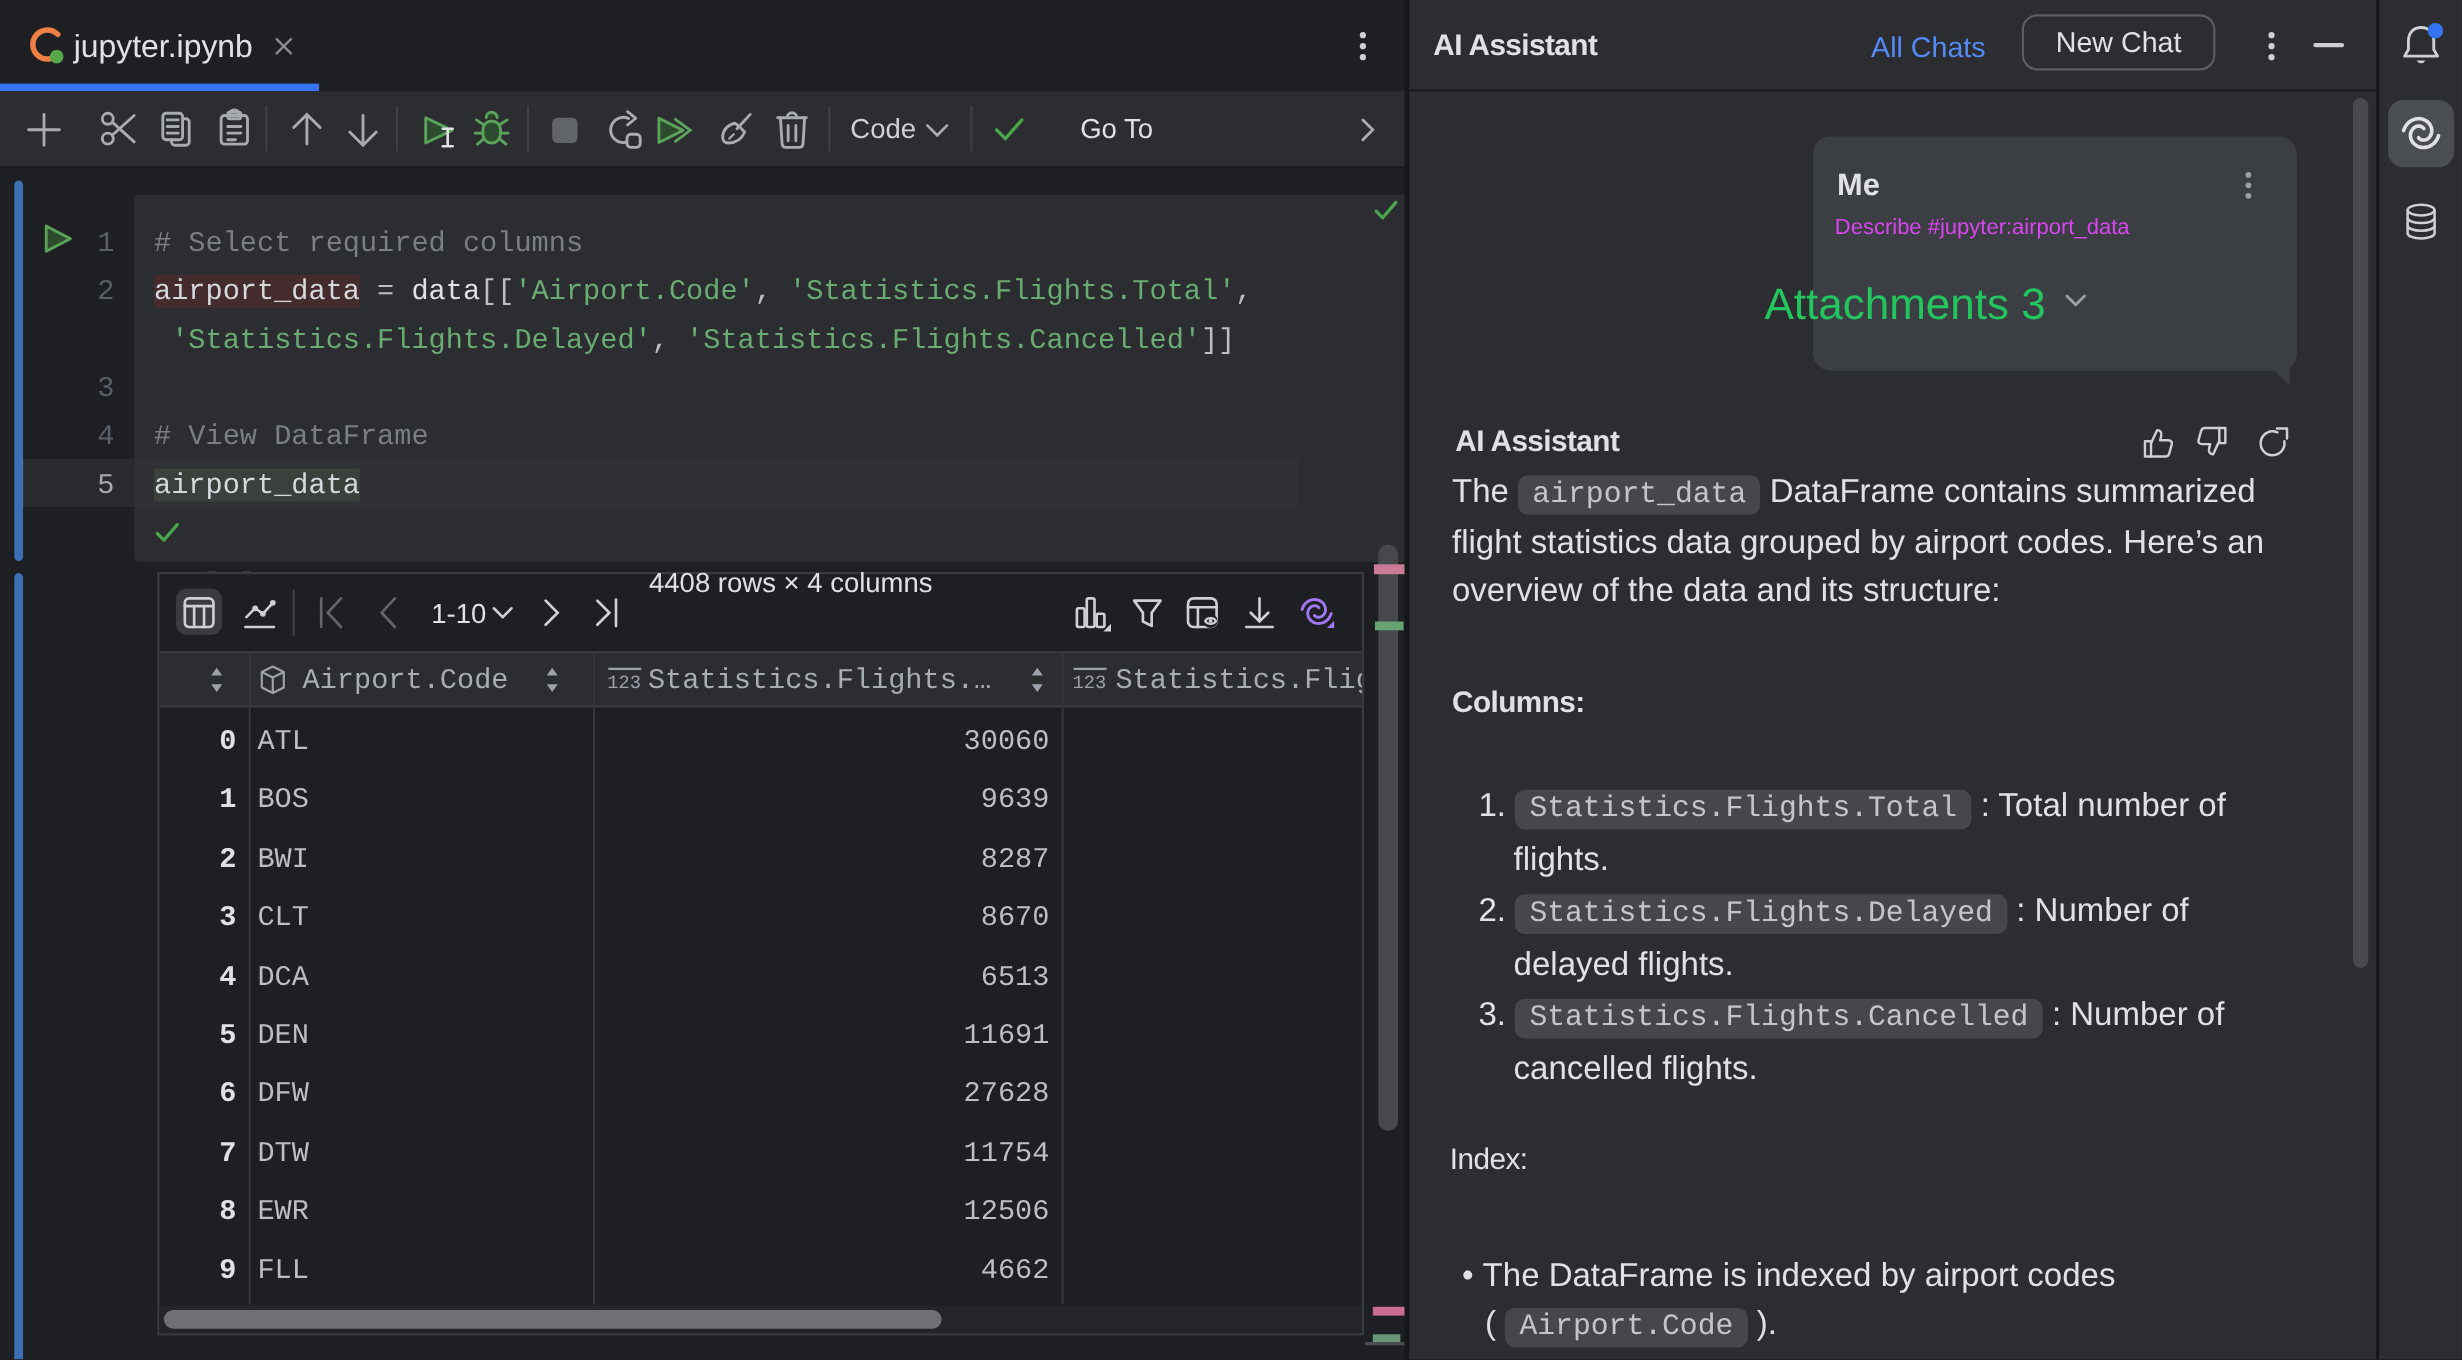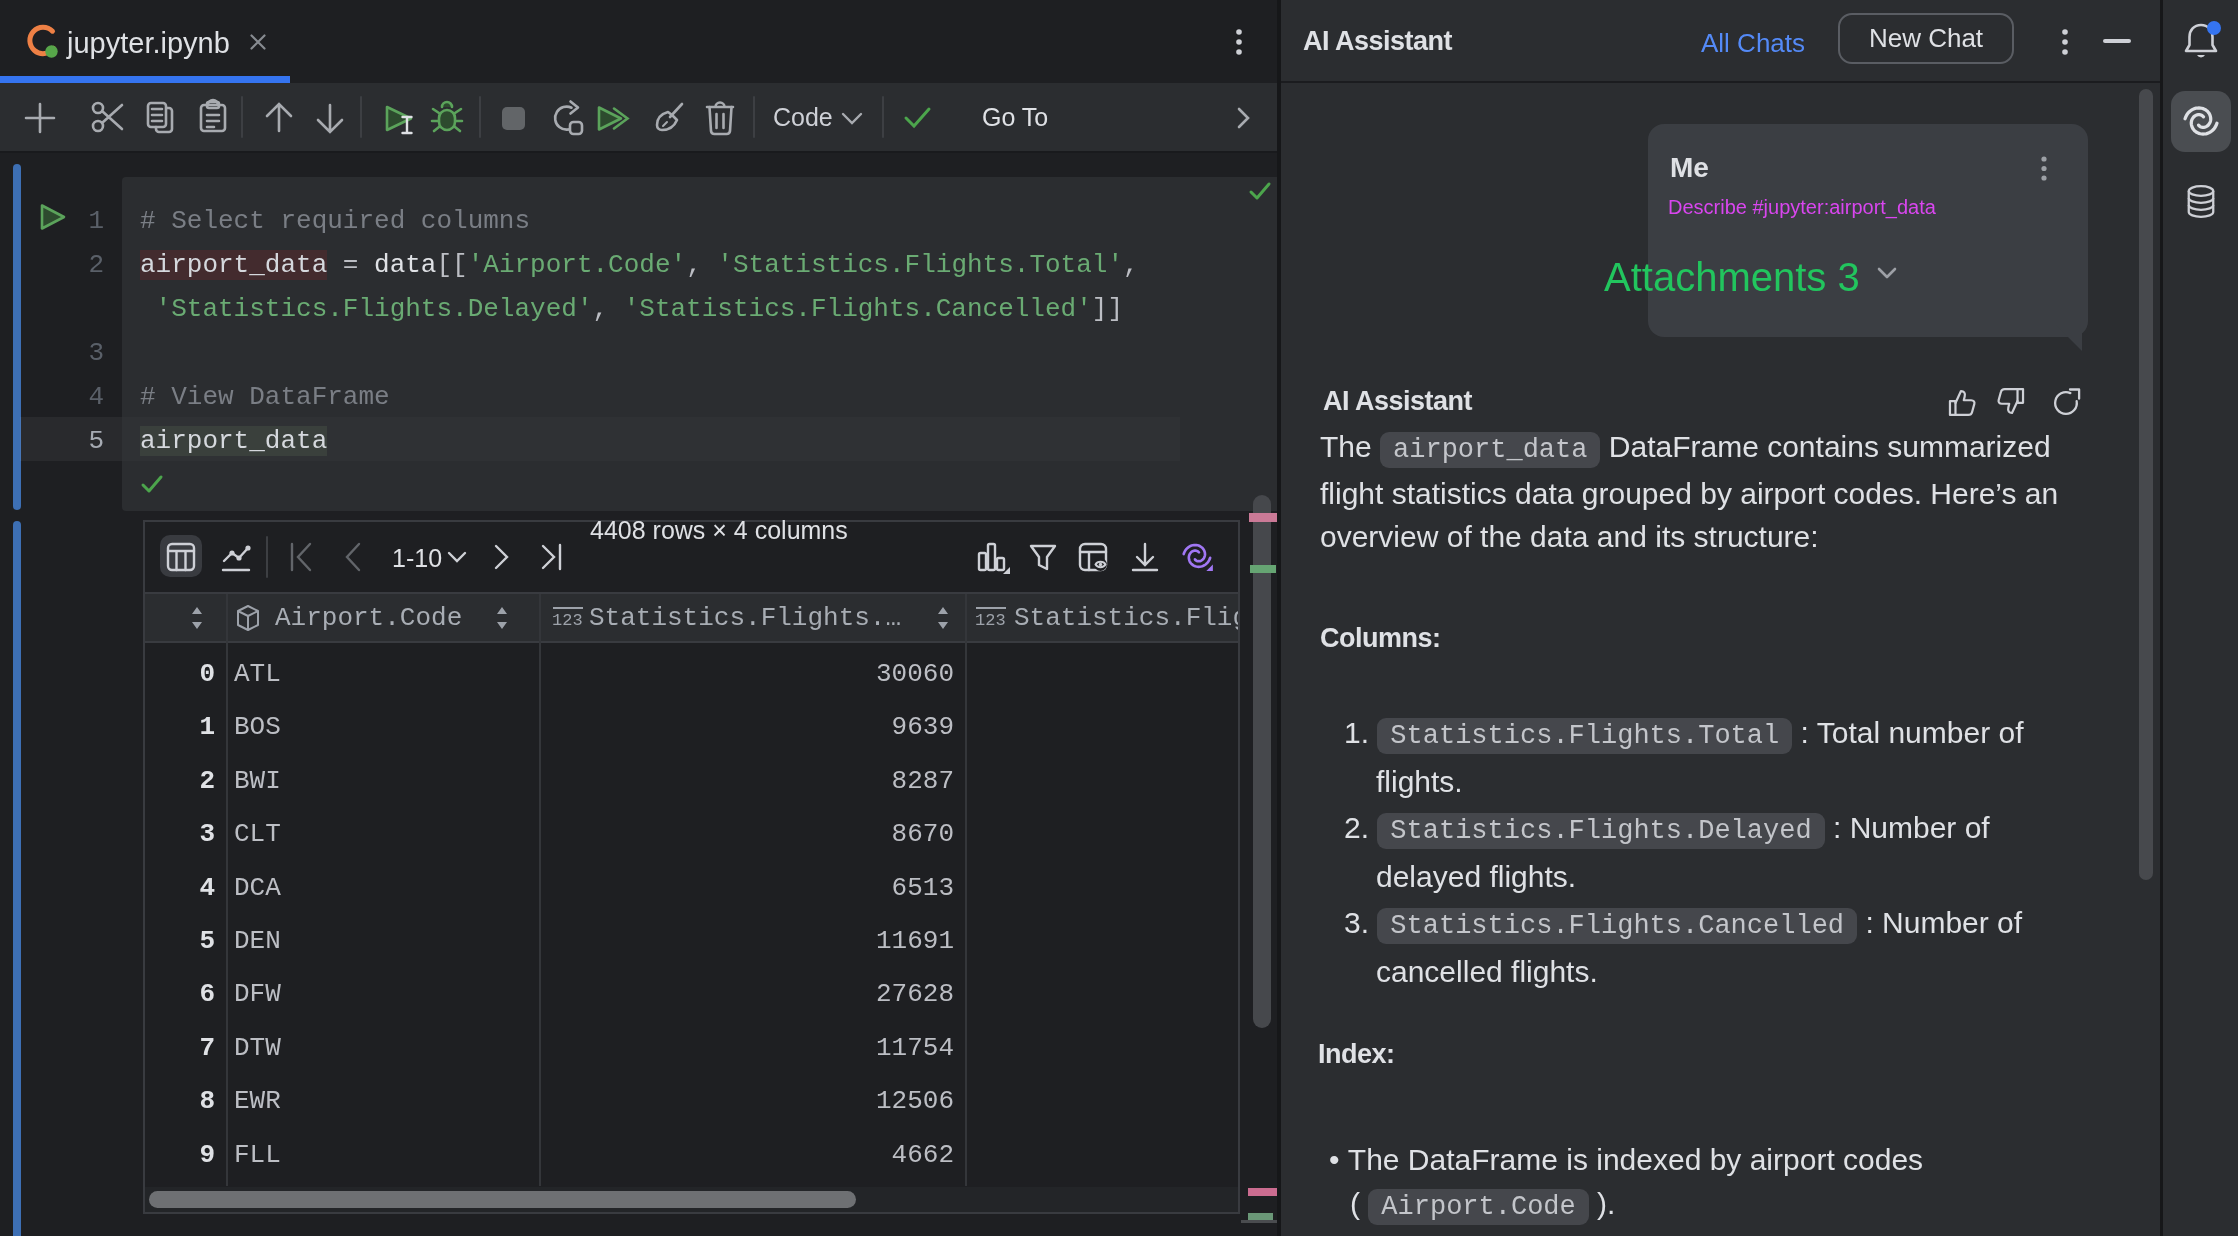--- a/index.html
+++ b/index.html
@@ -305,21 +305,21 @@
       </g>
     </g>
   </svg>
 
   <div class="abs" style="left:1320px;top:425px;width:820px;font-size:30px;line-height:43px;color:#dfe1e5;white-space:nowrap;">The <span class="chip">airport_data</span> DataFrame contains summarized<br>flight statistics data grouped by airport codes. Here’s an<br>overview of the data and its structure:</div>
 
   <div class="abs" style="left:1320px;top:623px;font-size:27px;font-weight:bold;letter-spacing:-0.5px;color:#dfe1e5;">Columns:</div>
 
   <div class="abs" style="left:1344px;top:710px;width:780px;font-size:30px;line-height:46px;color:#dfe1e5;">1. <span class="chip">Statistics.Flights.Total</span> : Total number of<br><span style="margin-left:32px;">flights.</span><br>2. <span class="chip">Statistics.Flights.Delayed</span> : Number of<br><span style="margin-left:32px;">delayed flights.</span><br>3. <span class="chip">Statistics.Flights.Cancelled</span> : Number of<br><span style="margin-left:32px;">cancelled flights.</span></div>
 
-  <div class="abs" style="left:1318px;top:1039px;font-size:27px;font-weight:bold;letter-spacing:-0.5px;color:#dfe1e5;">Index:</div>
+  <div class="abs" style="left:1318px;top:1039px;font-size:27px;font-weight:normal;letter-spacing:-0.5px;color:#dfe1e5;">Index:</div>
 
   <div class="abs" style="left:1329px;top:1138px;width:780px;font-size:30px;line-height:44px;color:#dfe1e5;">•&nbsp;The DataFrame is indexed by airport codes<br><span style="margin-left:21px;">( <span class="chip">Airport.Code</span> ).</span></div>
 
   <div class="abs" style="left:2139px;top:89px;width:14px;height:791px;background:#47494d;border-radius:7px;"></div>
 
   <svg class="abs" style="left:2180px;top:18px;" width="44" height="46" viewBox="0 0 44 46">
     <path d="M21 7 C14 7 9.5 12 9.5 19 L9.5 27 L6 33 L36 33 L32.5 27 L32.5 19 C32.5 12 28 7 21 7 Z" fill="none" stroke="#ced0d6" stroke-width="2.6" stroke-linejoin="round"></path>
     <path d="M17 37 a4.5 4.5 0 0 0 8 0 z" fill="#ced0d6"></path>
     <circle cx="34" cy="10" r="7" fill="#3574f0"></circle>
   </svg>

